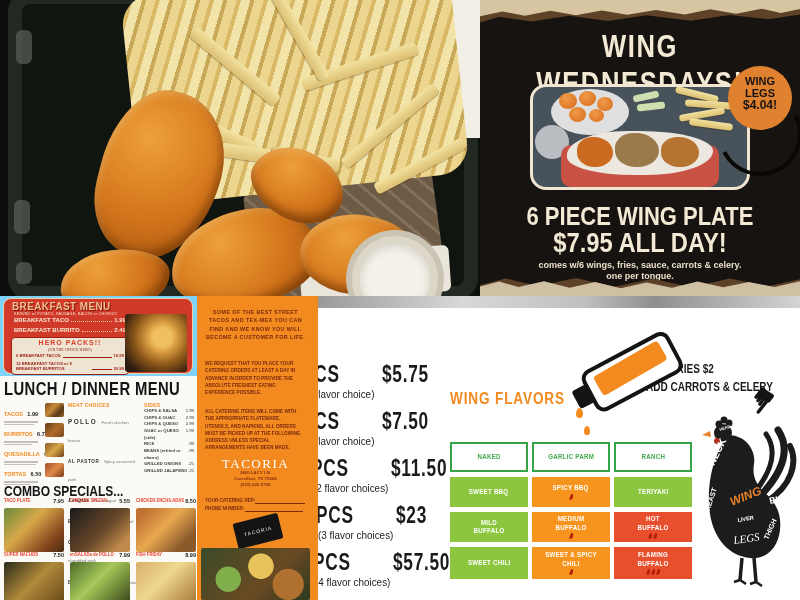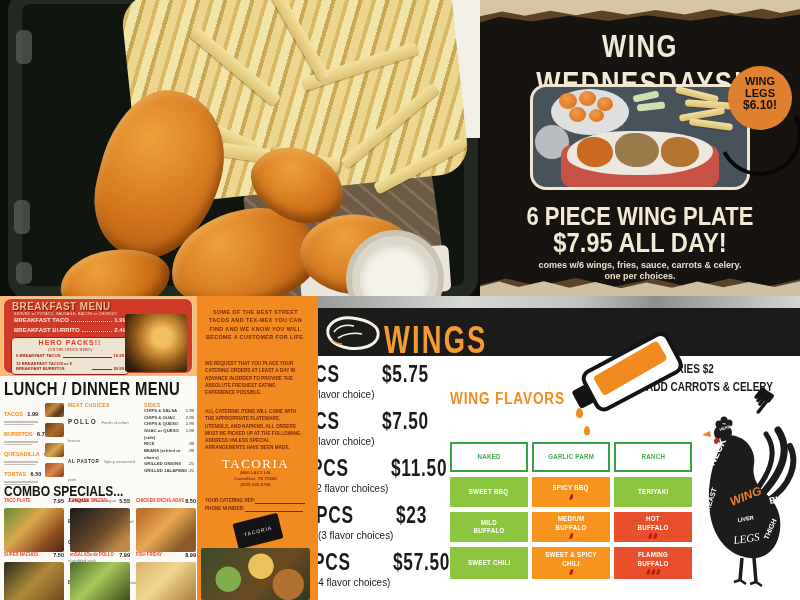--- a/index.html
+++ b/index.html
@@ -46,21 +46,21 @@
   .carrot{position:absolute;border-radius:50%;background:radial-gradient(circle at 40% 35%,#f09b4a,#d86a17);}
   .celery{position:absolute;background:#cfe0b0;border-radius:3px;}
   .basket{position:absolute;background:#c85344;border-radius:10px;}
   .bpaper{position:absolute;background:#ece7df;border-radius:45% 55% 50% 50%/60% 50% 60% 45%;}
   .pwing{position:absolute;border-radius:45% 55% 50% 50%;}
   .swoosh{position:absolute;width:84px;height:84px;border-radius:50%;border:4px solid #0a0805;
      border-color:transparent #0a0805 #0a0805 transparent;transform:rotate(18deg);right:-2px;top:92px;z-index:6;}
 
   
   #bl{left:0;top:296px;width:318px;height:304px;background:#fbfaf6;overflow:hidden;}
-  .bktop{position:absolute;left:0;top:0;width:197px;height:80px;background:#fdba74;}
+  .bktop{position:absolute;left:0;top:0;width:197px;height:80px;background:#7dd3fc;}
   .bkbox{position:absolute;left:3px;top:2px;width:190px;height:76px;background:#d13a28;border:1px solid #f0cfa8;border-radius:8px;}
   .bktitle{position:absolute;left:8px;top:1px;width:150px;color:#efc193;font-weight:bold;font-size:11px;
      letter-spacing:.5px;transform:scaleX(.9);transform-origin:left top;text-shadow:1px 1px 0 #7a1208;}
   .bksub{position:absolute;left:10px;top:13px;font-size:3.6px;color:#f6e3cf;letter-spacing:.3px;}
   .bkrow{position:absolute;left:10px;width:112px;display:flex;align-items:flex-end;color:#f6e9d8;font-weight:bold;font-size:6px;}
   .lead{flex:1;border-bottom:1px dotted #f0c9a0;margin:0 2px 1px 2px;}
   .hero{position:absolute;left:7px;top:38px;width:118px;height:38px;background:#efe3d2;border:1.5px solid #9b1f12;border-radius:4px;}
   .herot{position:absolute;left:0;top:1px;width:100%;text-align:center;color:#d8402a;font-weight:bold;font-size:7px;letter-spacing:1px;}
   .heros{position:absolute;left:0;top:9px;width:100%;text-align:center;color:#8a2212;font-size:4px;font-family:"Liberation Serif",serif;}
   .herorow{position:absolute;left:4px;width:108px;display:flex;align-items:flex-end;color:#9b1f12;font-weight:bold;font-size:4.2px;line-height:1.1;}
@@ -169,21 +169,21 @@
   </div>
 
   <div id="tr" class="abs">
     <div class="tornTb"></div>
     <div class="tornT"></div>
     <div class="ptitle">WING WEDNESDAYS!</div>
     <div class="swoosh"></div>
     <div class="badge">
       <div style="font-size:11px;">WING</div>
       <div style="font-size:11px;">LEGS</div>
-      <div style="font-size:12px;">$6.10!</div>
+      <div style="font-size:12px;">$4.04!</div>
     </div>
     <div class="pphoto">
       <div style="position:absolute;left:18px;top:2px;width:78px;height:46px;background:#dfdfdf;border-radius:50%;"></div>
       <div class="carrot" style="left:26px;top:6px;width:18px;height:16px;"></div>
       <div class="carrot" style="left:46px;top:4px;width:17px;height:15px;"></div>
       <div class="carrot" style="left:64px;top:10px;width:16px;height:14px;"></div>
       <div class="carrot" style="left:36px;top:20px;width:17px;height:15px;"></div>
       <div class="carrot" style="left:56px;top:22px;width:15px;height:13px;"></div>
       <div class="celery" style="left:100px;top:6px;width:26px;height:7px;transform:rotate(-12deg);"></div>
       <div class="celery" style="left:104px;top:16px;width:28px;height:7px;transform:rotate(-6deg);"></div>
@@ -194,21 +194,21 @@
       <div style="position:absolute;left:2px;top:38px;width:34px;height:34px;border-radius:50%;background:#b9bdc1;"></div>
       <div class="basket" style="left:28px;top:58px;width:158px;height:42px;"></div>
       <div class="bpaper" style="left:34px;top:44px;width:146px;height:44px;"></div>
       <div class="pwing" style="left:44px;top:50px;width:36px;height:30px;background:#c96a20;"></div>
       <div class="pwing" style="left:82px;top:46px;width:44px;height:34px;background:#9a7a4a;"></div>
       <div class="pwing" style="left:128px;top:50px;width:38px;height:30px;background:#b5742f;"></div>
     </div>
     <div class="headl" style="top:202px;font-size:25px;transform:scaleX(.88);">6 PIECE WING PLATE</div>
     <div class="headl" style="top:228px;font-size:27px;transform:scaleX(.88);">$7.95 ALL DAY!</div>
     <div class="psub" style="top:260px;font-size:9px;font-weight:bold;text-align:center;">comes w/6 wings, fries, sauce, carrots &amp; celery.</div>
-    <div class="psub" style="top:271px;font-size:9px;font-weight:bold;">one per choices.</div>
+    <div class="psub" style="top:271px;font-size:9px;font-weight:bold;">one per tongue.</div>
     <div class="tornBb"></div>
     <div class="tornB"></div>
   </div>
 
   <div id="bl" class="abs">
     <div class="bktop">
       <div class="bkbox">
         <div class="bktitle">BREAKFAST MENU</div>
         <div class="bksub">SERVED w/ POTATO, SAUSAGE, BACON or CHORIZO</div>
         <div class="bkrow" style="top:18px;">
@@ -364,28 +364,20 @@
       <div style="position:absolute;left:58px;top:207px;width:50px;border-bottom:.5px solid #7a2a10;"></div>
       <div class="repl" style="top:210px;">PHONE NUMBER:</div>
       <div style="position:absolute;left:48px;top:215px;width:58px;border-bottom:.5px solid #7a2a10;"></div>
       <div class="card">TACORIA</div>
       <div class="oPhoto"></div>
     </div>
   </div>
 
   <div id="br" class="abs">
     <div class="sliver"></div>
-    <div class="wbar">
-      <svg width="58" height="42" style="position:absolute;left:6px;top:4px;" viewBox="0 0 58 42">
-        <path d="M4,22 C2,12 14,4 28,6 C44,8 56,14 54,24 C52,34 38,38 24,36 C12,34 6,30 4,22 Z" fill="#1d1b19" stroke="#f5f2ea" stroke-width="3"></path>
-        <path d="M10,20 C14,14 22,12 30,14 M14,26 C20,22 30,20 38,22" stroke="#f5f2ea" stroke-width="1.6" fill="none"></path>
-        <path d="M8,28 C10,30 14,32 18,32" stroke="#e8913a" stroke-width="1.6" fill="none"></path>
-      </svg>
-      <div class="wtitle">WINGS</div>
-    </div>
 
     <div class="plist">
       <div class="prow" style="top:6px;left:-16px;">
         <span class="pq">PCS</span>
         <span class="pp">$5.75</span>
         <span class="pn">(1 flavor choice)</span>
       </div>
       <div class="prow" style="top:53px;left:-16px;">
         <span class="pq">PCS</span>
         <span class="pp">$7.50</span>

